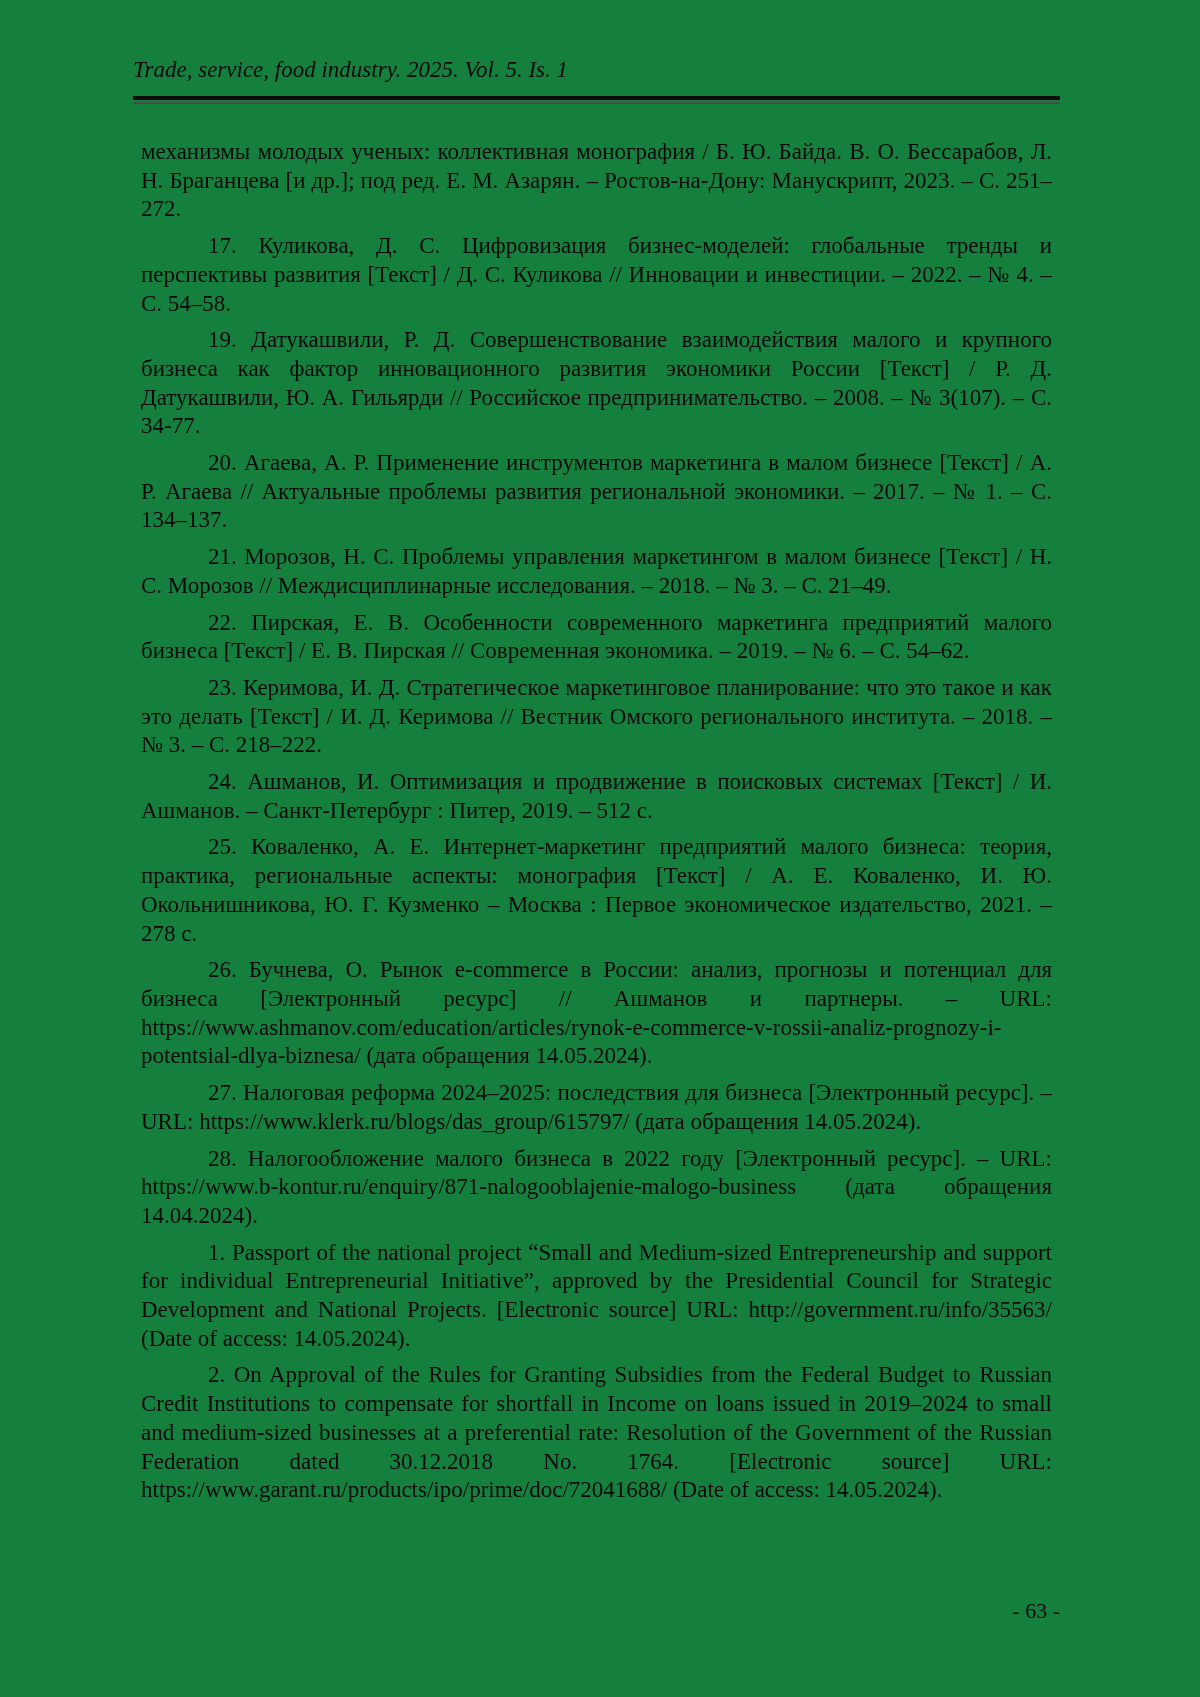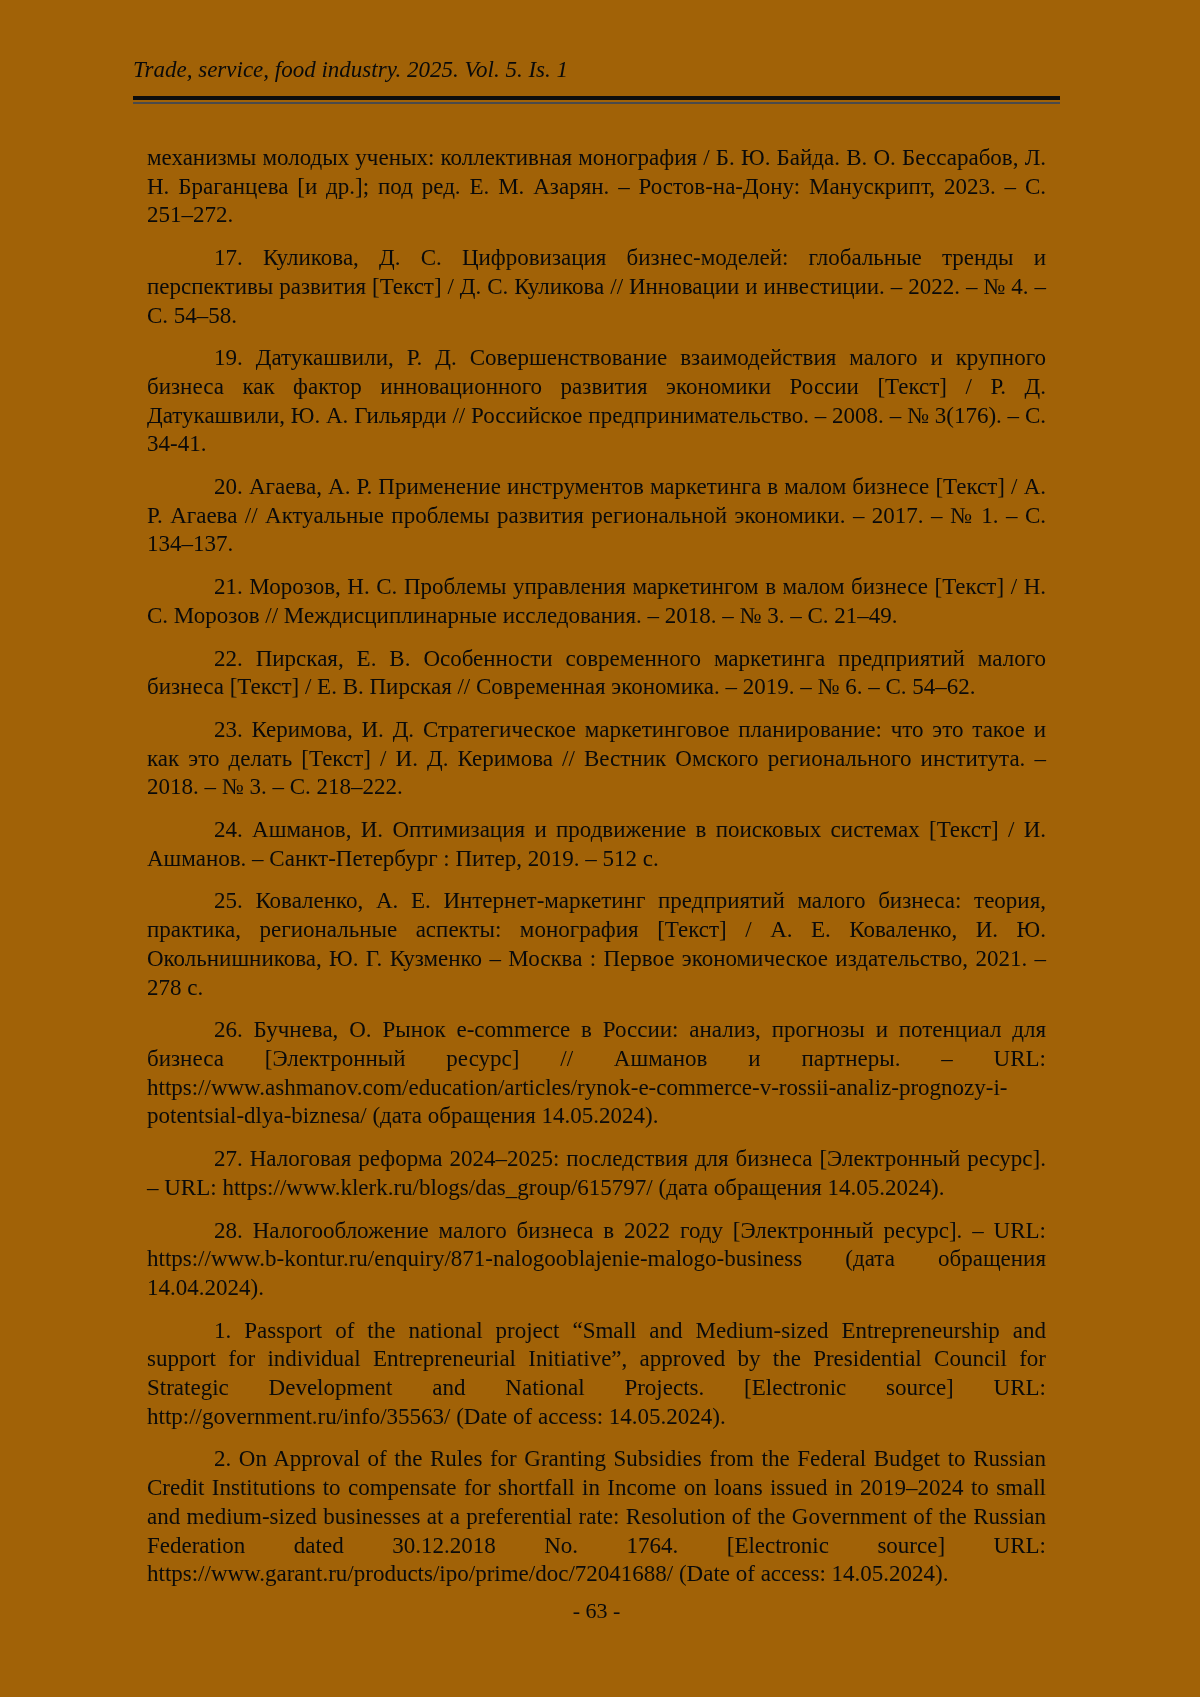--- a/index.html
+++ b/index.html
@@ -4,21 +4,21 @@
 <style>
   html, body {
     margin: 0;
     padding: 0;
     background: #ffffff;
   }
   .page {
     position: relative;
     width: 1200px;
     height: 1697px;
-    background: #a16207;
+    background: #15803d;
     color: #0a0a0a;
     font-family: "Liberation Serif", "DejaVu Serif", serif;
     overflow: hidden;
   }
   .running-head {
     position: absolute;
     left: 133px;
     top: 56px;
     width: 927px;
     font-style: italic;
@@ -40,60 +40,60 @@
     position: absolute;
     left: 133px;
     top: 130px;
     width: 927px;
     font-size: 23px;
     line-height: 28.7px;
     text-align: justify;
     color: #0a0a0a;
   }
   .body-text p {
-    margin: 14px;
+    margin: 8px;
     padding: 0;
     text-indent: 67px;
     overflow-wrap: break-word;
   }
   .body-text p.continuation {
     text-indent: 0;
   }
   .refs-heading {
     margin: 0;
     padding: 0;
     margin-top: 28.7px !important;
     text-indent: 67px;
     font-weight: bold;
   }
   .page-footer {
     position: absolute;
     left: 133px;
     top: 1598px;
     width: 927px;
-    text-align: center;
+    text-align: right;
     font-size: 22px;
     color: #0a0a0a;
   }
 </style>
 </head>
 <body>
 
 <div class="page">
 
   <div class="running-head">Trade, service, food industry. 2025. Vol. 5. Is. 1</div>
 
   <div class="double-rule"></div>
 
   <div class="body-text">
 
     <p class="continuation">механизмы молодых ученых: коллективная монография / Б. Ю. Байда. В. О. Бессарабов, Л. Н. Браганцева [и др.]; под ред. Е. М. Азарян. – Ростов-на-Дону: Манускрипт, 2023. – С. 251–272.</p>
 
     <p>17. Куликова, Д. С. Цифровизация бизнес-моделей: глобальные тренды и перспективы развития [Текст] / Д. С. Куликова // Инновации и инвестиции. – 2022. – № 4. – С. 54–58.</p>
-    <p>19. Датукашвили, Р. Д. Совершенствование взаимодействия малого и крупного бизнеса как фактор инновационного развития экономики России [Текст] / Р. Д. Датукашвили, Ю. А. Гильярди // Российское предпринимательство. – 2008. – № 3(176). – С. 34-41.</p>
+    <p>19. Датукашвили, Р. Д. Совершенствование взаимодействия малого и крупного бизнеса как фактор инновационного развития экономики России [Текст] / Р. Д. Датукашвили, Ю. А. Гильярди // Российское предпринимательство. – 2008. – № 3(107). – С. 34-77.</p>
     <p>20. Агаева, А. Р. Применение инструментов маркетинга в малом бизнесе [Текст] / А. Р. Агаева // Актуальные проблемы развития региональной экономики. – 2017. – № 1. – С. 134–137.</p>
     <p>21. Морозов, Н. С. Проблемы управления маркетингом в малом бизнесе [Текст] / Н. С. Морозов // Междисциплинарные исследования. – 2018. – № 3. – С. 21–49.</p>
     <p>22. Пирская, Е. В. Особенности современного маркетинга предприятий малого бизнеса [Текст] / Е. В. Пирская // Современная экономика. – 2019. – № 6. – С. 54–62.</p>
     <p>23. Керимова, И. Д. Стратегическое маркетинговое планирование: что это такое и как это делать [Текст] / И. Д. Керимова // Вестник Омского регионального института. – 2018. – № 3. – С. 218–222.</p>
     <p>24. Ашманов, И. Оптимизация и продвижение в поисковых системах [Текст] / И. Ашманов. – Санкт-Петербург : Питер, 2019. – 512 с.</p>
     <p>25. Коваленко, А. Е. Интернет-маркетинг предприятий малого бизнеса: теория, практика, региональные аспекты: монография [Текст] / А. Е. Коваленко, И. Ю. Окольнишникова, Ю. Г. Кузменко – Москва : Первое экономическое издательство, 2021. – 278 с.</p>
     <p>26. Бучнева, О. Рынок e-commerce в России: анализ, прогнозы и потенциал для бизнеса [Электронный ресурс] // Ашманов и партнеры. – URL: https://www.ashmanov.com/education/articles/rynok-e-commerce-v-rossii-analiz-prognozy-i-potentsial-dlya-biznesa/ (дата обращения 14.05.2024).</p>
     <p>27. Налоговая реформа 2024–2025: последствия для бизнеса [Электронный ресурс]. – URL: https://www.klerk.ru/blogs/das_group/615797/ (дата обращения 14.05.2024).</p>
     <p>28. Налогообложение малого бизнеса в 2022 году [Электронный ресурс]. – URL: https://www.b-kontur.ru/enquiry/871-nalogooblajenie-malogo-business (дата обращения 14.04.2024).</p>
 

